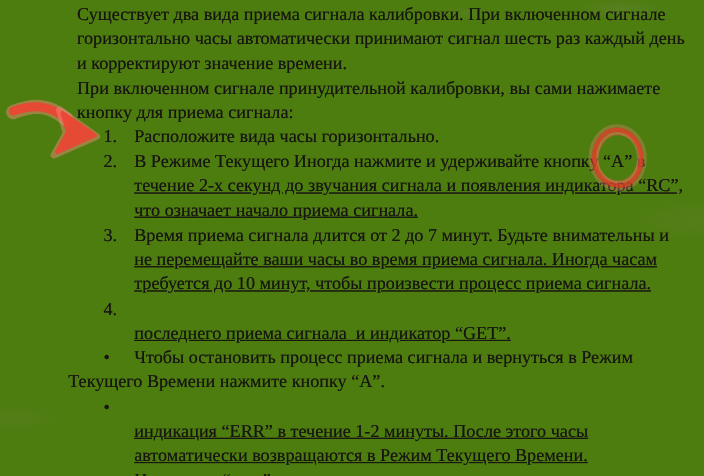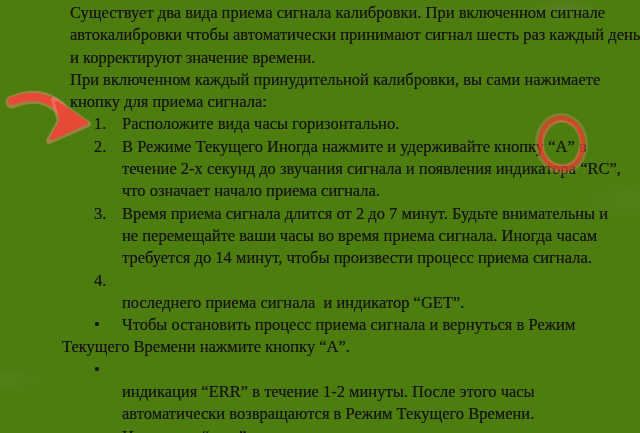--- a/index.html
+++ b/index.html
@@ -29,21 +29,21 @@
     line-height:22.3px;
     white-space:pre;
     text-shadow:0 0 .6px rgba(25,22,18,.75);
   }
   .para{padding-left:8px;}
   .item{display:flex;}
   .marker{
     flex:0 0 60px;width:60px;box-sizing:border-box;
     padding-left:32px;white-space:pre;
   }
-  .cont{padding-left:60px;}
+  .cont{padding-left:60px;text-decoration:underline;}
   .outdent{padding-left:0;}
   
   .circled{position:relative;display:inline-block;}
   .circled::after{
     content:"";position:absolute;pointer-events:none;
     left:-10px;top:-20px;right:-10px;height:47px;
     border:4px solid rgba(233,62,45,.78);
     border-radius:50% 50% 48% 52%/52% 48% 52% 48%;
     transform:rotate(-7deg);
     box-shadow:0 0 0 3px rgba(246,144,127,.30), inset 0 0 0 2px rgba(246,144,127,.28);
@@ -58,44 +58,44 @@
   .annot{position:absolute;left:0;top:0;pointer-events:none;}
 </style>
 </head>
 <body>
 
 <div class="page">
 
   <div class="doc">
 
     <div class="line para">Существует два вида приема сигнала калибровки. При включенном сигнале</div>
-    <div class="line para">автокалибровки чтобы автоматически принимают сигнал шесть раз каждый день</div>
+    <div class="line para">горизонтально часы автоматически принимают сигнал шесть раз каждый день</div>
     <div class="line para">и корректируют значение времени.</div>
 
-    <div class="line para">При включенном каждый принудительной калибровки, вы сами нажимаете</div>
+    <div class="line para">При включенном сигнале принудительной калибровки, вы сами нажимаете</div>
     <div class="line para">кнопку для приема сигнала:</div>
 
     <div class="line item">
       <span class="marker">1.</span>
       <span class="itext">Расположите вида часы горизонтально.</span>
     </div>
 
     <div class="line item">
       <span class="marker">2.</span>
       <span class="itext"><span>В Режиме Текущего Иногда нажмите и удерживайте кнопку </span><span class="circled"><span>“А”</span></span><span> в</span></span>
     </div>
     <div class="line cont">течение 2-х секунд до звучания сигнала и появления индикатора “RC”,</div>
     <div class="line cont">что означает начало приема сигнала.</div>
 
     <div class="line item">
       <span class="marker">3.</span>
       <span class="itext">Время приема сигнала длится от 2 до 7 минут. Будьте внимательны и</span>
     </div>
     <div class="line cont">не перемещайте ваши часы во время приема сигнала. Иногда часам</div>
-    <div class="line cont">требуется до 14 минут, чтобы произвести процесс приема сигнала.</div>
+    <div class="line cont">требуется до 10 минут, чтобы произвести процесс приема сигнала.</div>
 
     <div class="line item">
       <span class="marker">4.</span>
     </div>
     <div class="line cont">последнего приема сигнала  и индикатор “GET”.</div>
 
     <div class="line item">
       <span class="marker">•</span>
       <span class="itext">Чтобы остановить процесс приема сигнала и вернуться в Режим</span>
     </div>

